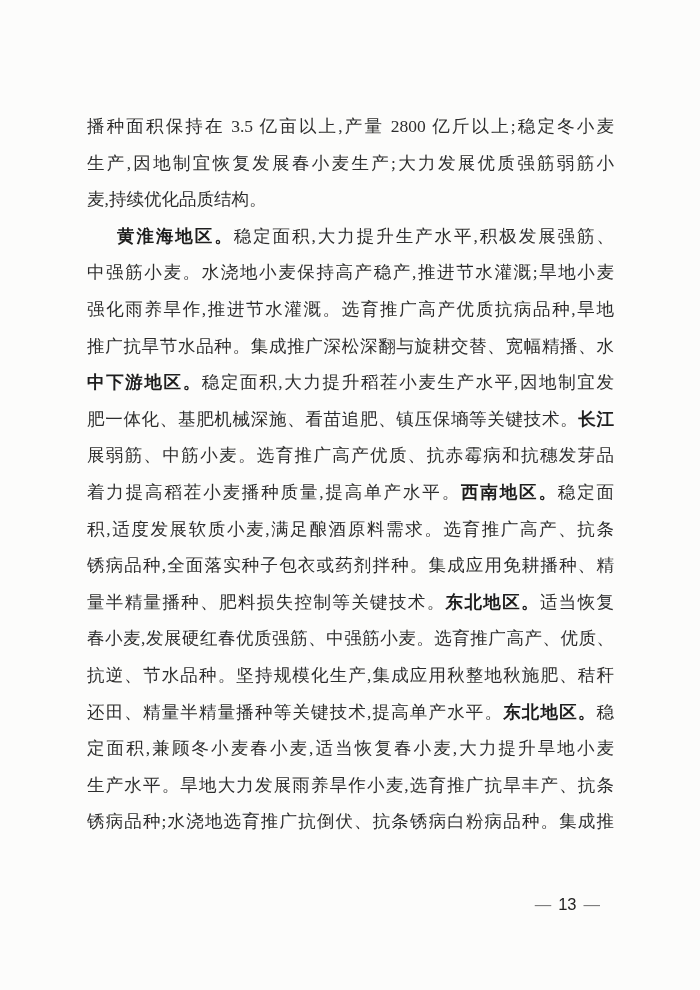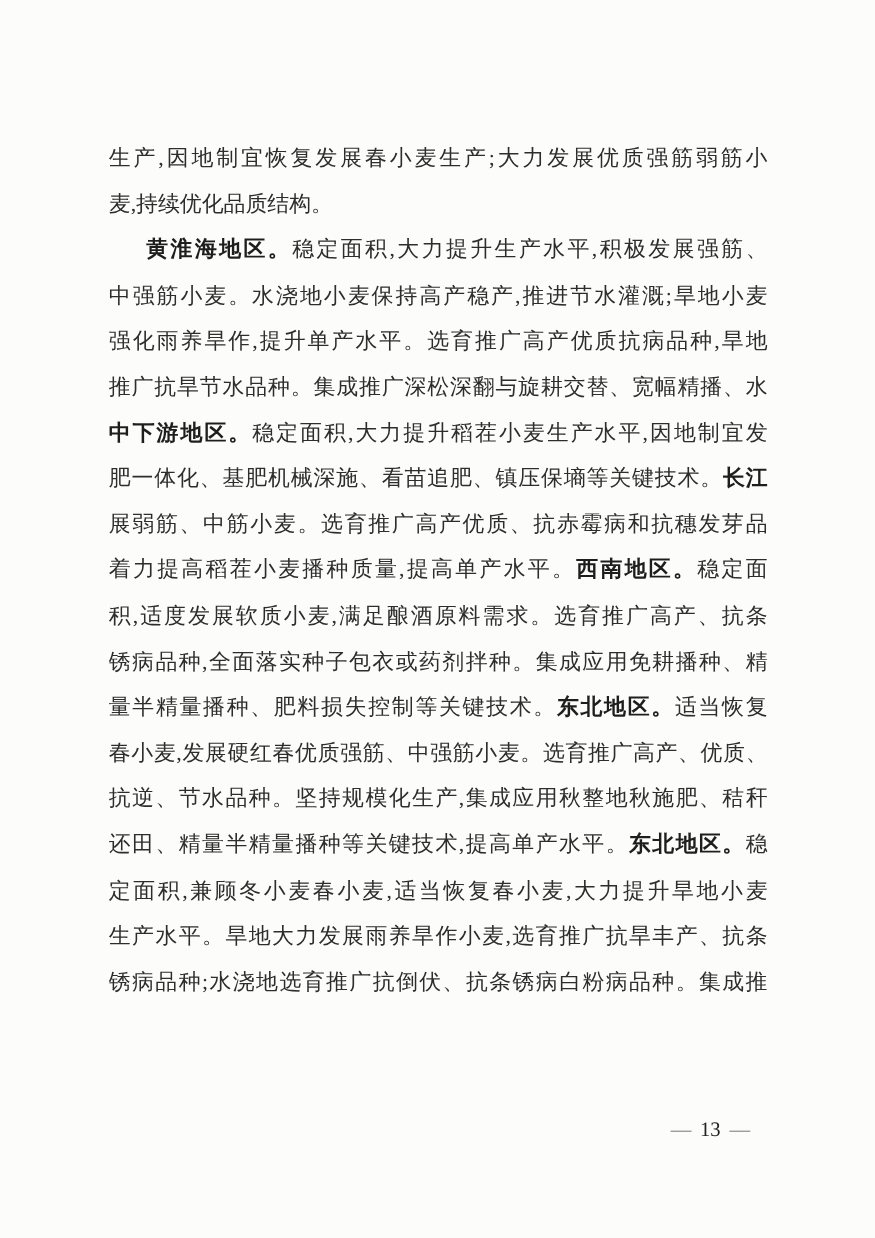--- a/index.html
+++ b/index.html
@@ -47,42 +47,43 @@
     font-weight: bold;
     font-family: Liberation Sans, sans-serif;
     color: #1e1e1e;
   }
   .page-num {
     position: absolute;
     top: 893px;
     right: 100px;
     font-size: 16.5px;
     line-height: 22px;
-    font-family: Liberation Serif, serif;
+    font-family: Liberation Sans, sans-serif;
     white-space: nowrap;
   }
   .page-num .dash {
     color: #7b7b7b;
     letter-spacing: 0;
   }
   .page-num .num {
     color: #222222;
     margin: 0 7px;
   }
 </style>
 </head>
 <body>
 
 <div class="page">
   <div class="text-block">
+      <div class="line"><span class="seg">播种面积保持在 3.5 亿亩以上,产量 2800 亿斤以上;稳定冬小麦</span></div>
       <div class="line"><span class="seg">生产,因地制宜恢复发展春小麦生产;大力发展优质强筋弱筋小</span></div>
       <div class="line no-just"><span class="seg">麦,持续优化品质结构。</span></div>
       <div class="line indent"><span class="seg seg-b">黄淮海地区。</span><span class="seg">稳定面积,大力提升生产水平,积极发展强筋、</span></div>
       <div class="line"><span class="seg">中强筋小麦。水浇地小麦保持高产稳产,推进节水灌溉;旱地小麦</span></div>
-      <div class="line"><span class="seg">强化雨养旱作,提升单产水平。选育推广高产优质抗病品种,旱地</span></div>
+      <div class="line"><span class="seg">强化雨养旱作,推进节水灌溉。选育推广高产优质抗病品种,旱地</span></div>
       <div class="line"><span class="seg">推广抗旱节水品种。集成推广深松深翻与旋耕交替、宽幅精播、水</span></div>
       <div class="line"><span class="seg seg-b">中下游地区。</span><span class="seg">稳定面积,大力提升稻茬小麦生产水平,因地制宜发</span></div>
       <div class="line"><span class="seg">肥一体化、基肥机械深施、看苗追肥、镇压保墒等关键技术。</span><span class="seg seg-b">长江</span></div>
       <div class="line"><span class="seg">展弱筋、中筋小麦。选育推广高产优质、抗赤霉病和抗穗发芽品</span></div>
       <div class="line"><span class="seg">着力提高稻茬小麦播种质量,提高单产水平。</span><span class="seg seg-b">西南地区。</span><span class="seg">稳定面</span></div>
       <div class="line"><span class="seg">积,适度发展软质小麦,满足酿酒原料需求。选育推广高产、抗条</span></div>
       <div class="line"><span class="seg">锈病品种,全面落实种子包衣或药剂拌种。集成应用免耕播种、精</span></div>
       <div class="line"><span class="seg">量半精量播种、肥料损失控制等关键技术。</span><span class="seg seg-b">东北地区。</span><span class="seg">适当恢复</span></div>
       <div class="line"><span class="seg">春小麦,发展硬红春优质强筋、中强筋小麦。选育推广高产、优质、</span></div>
       <div class="line"><span class="seg">抗逆、节水品种。坚持规模化生产,集成应用秋整地秋施肥、秸秆</span></div>

